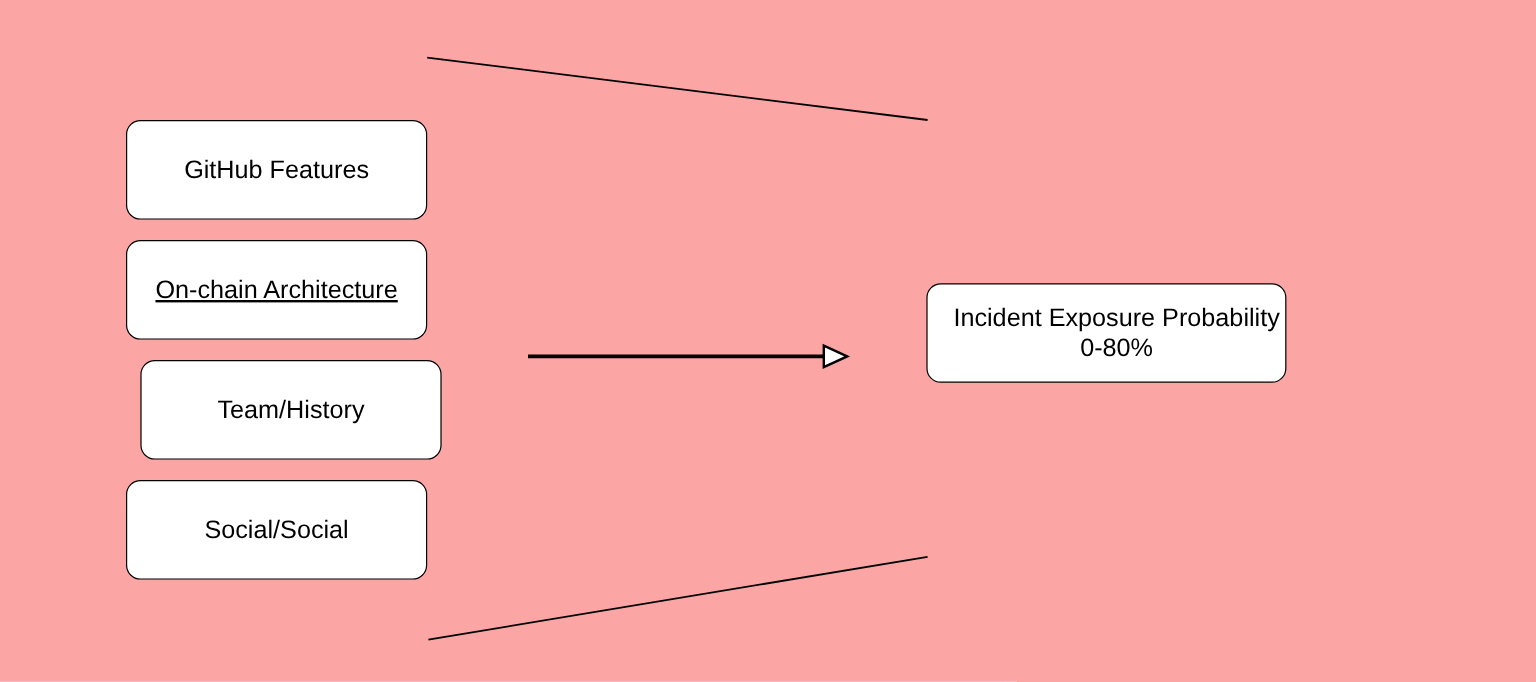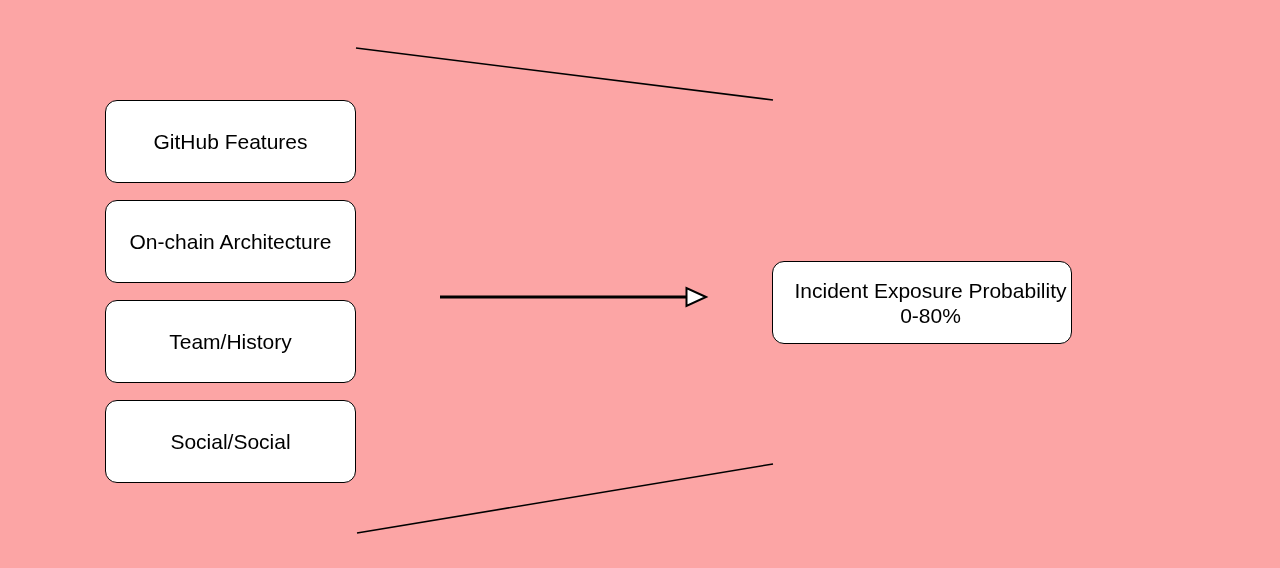--- a/index.html
+++ b/index.html
@@ -38,26 +38,26 @@
     text-align: center;
     font-size: 21px;
     line-height: 25px;
   }
   .input-node {
     left: 105px;
     width: 251px;
     height: 83px;
   }
   #input-node-0 { top: 100px; }
-  #input-node-1 { top: 200px; }
-  #input-node-2 { top: 300px; }
+  #input-node-1 { top: 200px; text-decoration: underline; }
+  #input-node-2 { top: 300px; margin-left: 12px; }
   #input-node-3 { top: 400px; }
   .output-node {
     left: 772px;
-    top: 261px;
+    top: 236px;
     width: 300px;
     height: 83px;
     padding-left: 17px;
   }
   .arrow-label {
     position: absolute;
     left: 429px;
     top: 247px;
     width: 270px;
     text-align: center;

